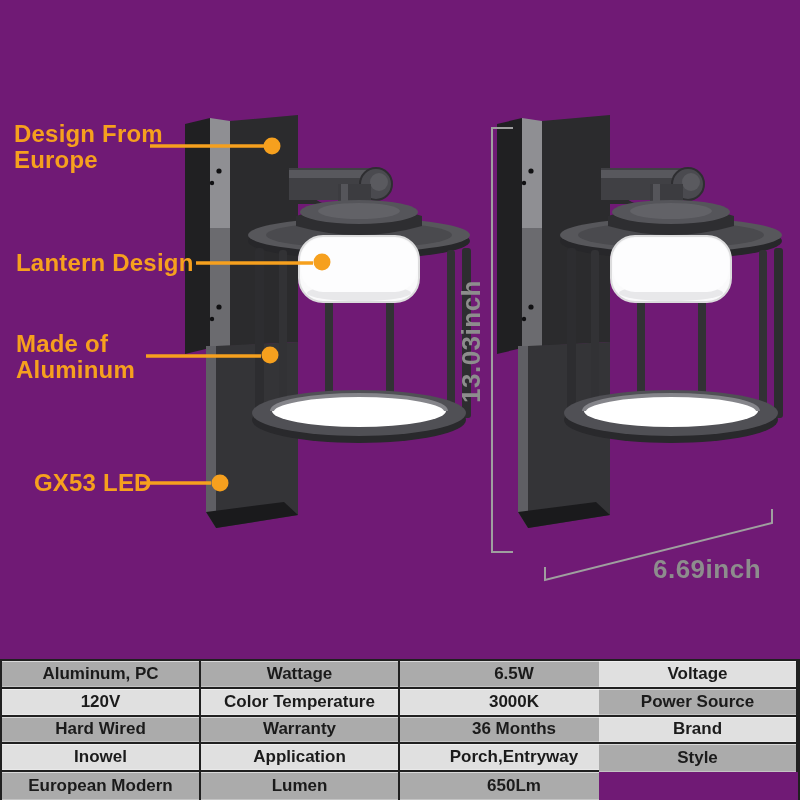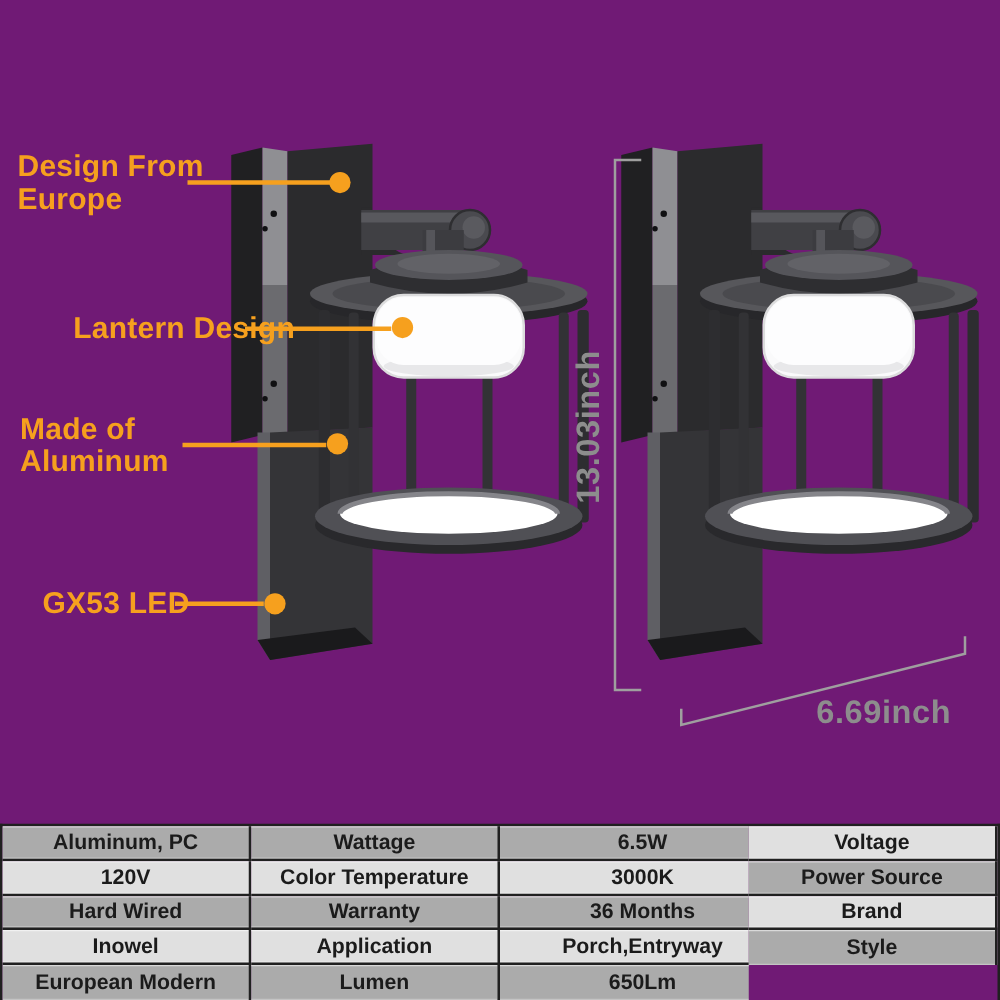--- a/index.html
+++ b/index.html
@@ -124,21 +124,21 @@
       <line x1="140" y1="483" x2="211" y2="483" stroke-width="3.5" stroke="#F6A01E"></line>
       <circle cx="220" cy="483" r="8.5" fill="#F6A01E"></circle>
     </g>
     <g>
       <polyline points="513,128 492,128 492,552 513,552" fill="none" stroke-width="2" stroke="#9F9F9F"></polyline>
       <polyline points="545,567 545,580 772,523 772,509" fill="none" stroke-width="2" stroke="#9F9F9F"></polyline>
     </g>
   </svg>
 
   <div class="callout" style="left:14px;top:121px;width:170px;">Design From Europe</div>
-  <div class="callout" style="left:16px;top:250px;width:220px;text-align:right;">Lantern Design</div>
+  <div class="callout" style="left:16px;top:250px;width:220px;">Lantern Design</div>
   <div class="callout" style="left:16px;top:331px;width:132px;">Made of Aluminum</div>
   <div class="callout" style="left:17px;top:470px;width:200px;margin-left:17px;">GX53 LED</div>
 
   <div class="dim-text dim-vertical">13.03inch</div>
   <div class="dim-text dim-horizontal">6.69inch</div>
 
   <div class="spec-table">
     <div class="cell row-dark">Aluminum, PC</div>
     <div class="cell row-dark">Wattage</div>
     <div class="cell row-dark c4">6.5W</div>

